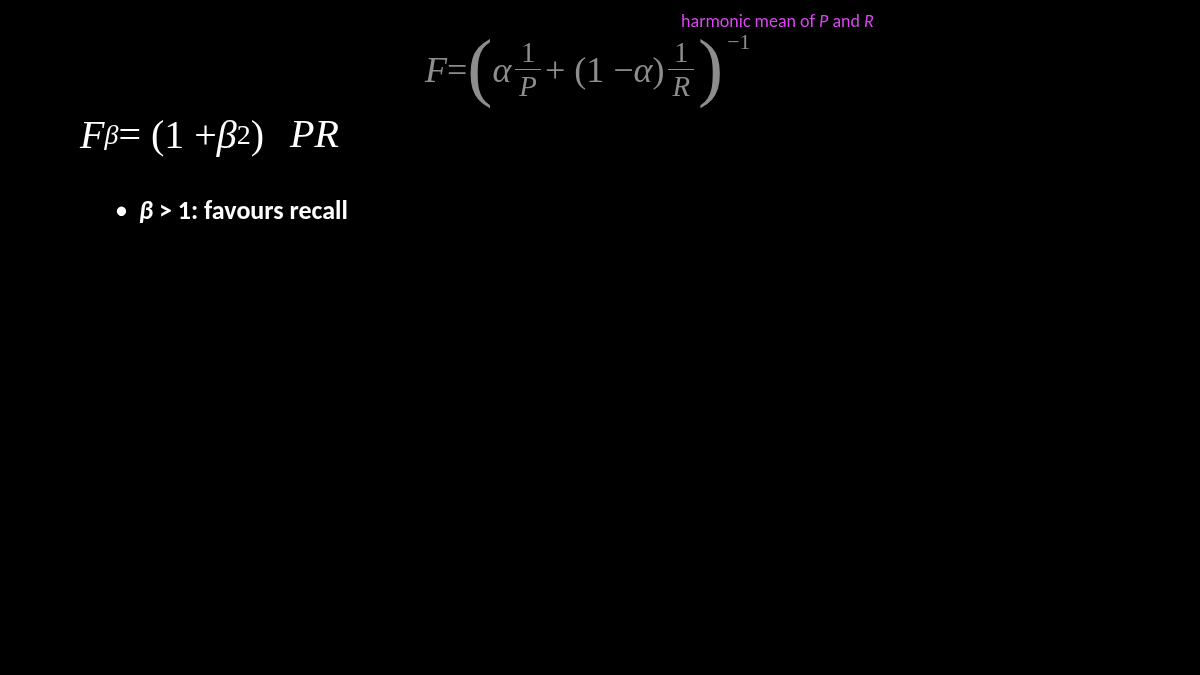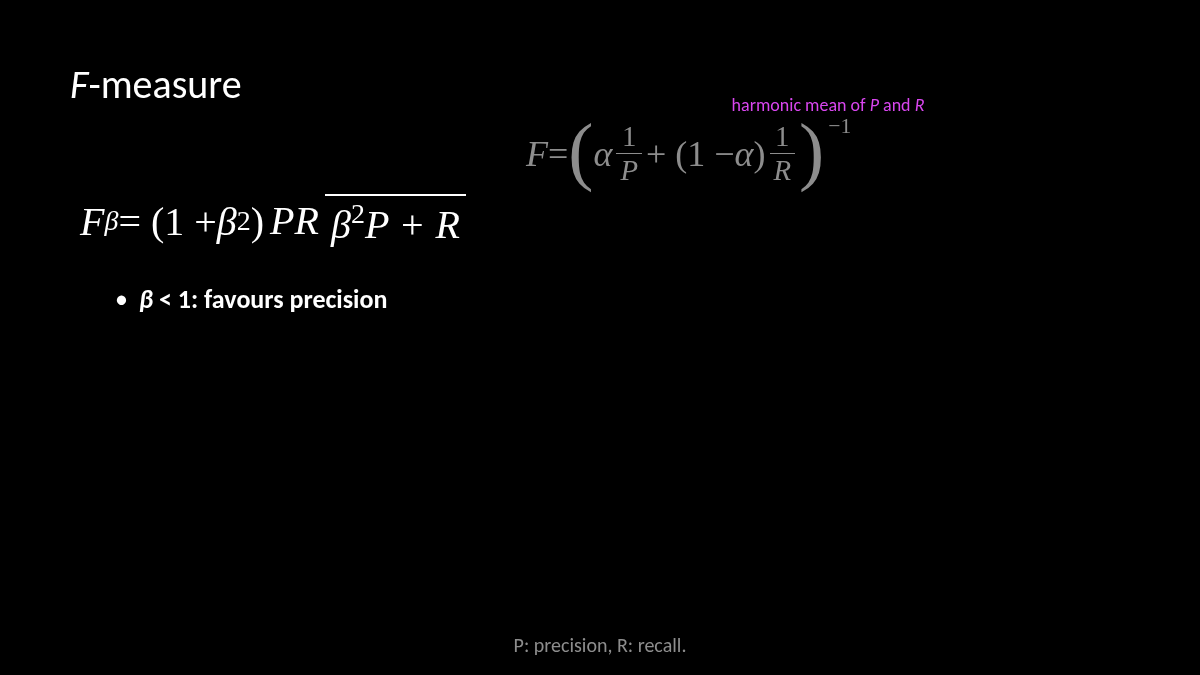--- a/index.html
+++ b/index.html
@@ -39,24 +39,24 @@
     font-size: 40px;
     display: flex;
     align-items: center;
     margin-left: 10px;
     margin-top: 60px;
   }
   .fbeta .sub { font-size: 0.7em; font-style: italic; vertical-align: -0.25em; }
   .fbeta .sup { font-size: 0.7em; vertical-align: 0.55em; }
   .frac {
     display: inline-flex;
-    flex-direction: row;
+    flex-direction: column;
     align-items: center;
     vertical-align: middle;
-    margin: 0 0;
+    margin: 0 20px;
   }
   .frac .num { padding: 0 6px 2px; }
   .frac .den { padding: 2px 6px 0; border-top: 2px solid currentColor; }
   .ital { font-style: italic; }
 
   
   .right-col {
     color: #8d8d8d;
     font-family: Georgia, "Times New Roman", serif;
     flex: 1;
@@ -154,38 +154,32 @@
     font-size: 20px;
     color: #8d8d8d;
     font-family: "Segoe UI", Calibri, Arial, sans-serif;
   }
 </style>
 </head>
 <body>
 
 <div class="slide">
 
-  <div class="title">
-    <span class="it">F</span><span>-measure</span>
-  </div>
 
   <div class="row-formulas">
 
     <div class="fbeta">
       <span class="ital">F</span>
         <span class="sub">β</span>
       <span> = (1 + </span>
         <span class="ital">β</span>
         <span class="sup">2</span>
         <span>)</span>
       <span class="frac">
         <span class="num ital">PR</span>
-        <span class="den">
-          <span class="ital">β</span><span class="sup">2</span><span class="ital">P + R</span>
-        </span>
       </span>
     </div>
 
     <div class="right-col">
       <div class="harm-label">
         <span>harmonic mean of </span><span class="it">P</span><span> and </span><span class="it">R</span>
       </div>
 
       <div class="f-alpha">
         <span class="ital">F</span>
@@ -205,21 +199,20 @@
         </span>
         <span class="bigparen">)</span>
         <span class="neg1">−1</span>
       </div>
 
     </div>
 
   </div>
 
   <div class="bullets">
-
     <div class="b1">
-      <span class="bold"><span class="ital">β</span><span> &lt; 1: favours precision</span></span>
+      <span class="bold"><span class="ital">β</span><span> &gt; 1: favours recall</span></span>
     </div>
+
   </div>
 
-  <div class="footer">P: precision, R: recall.</div>
 
 </div>
 
 </body></html>

